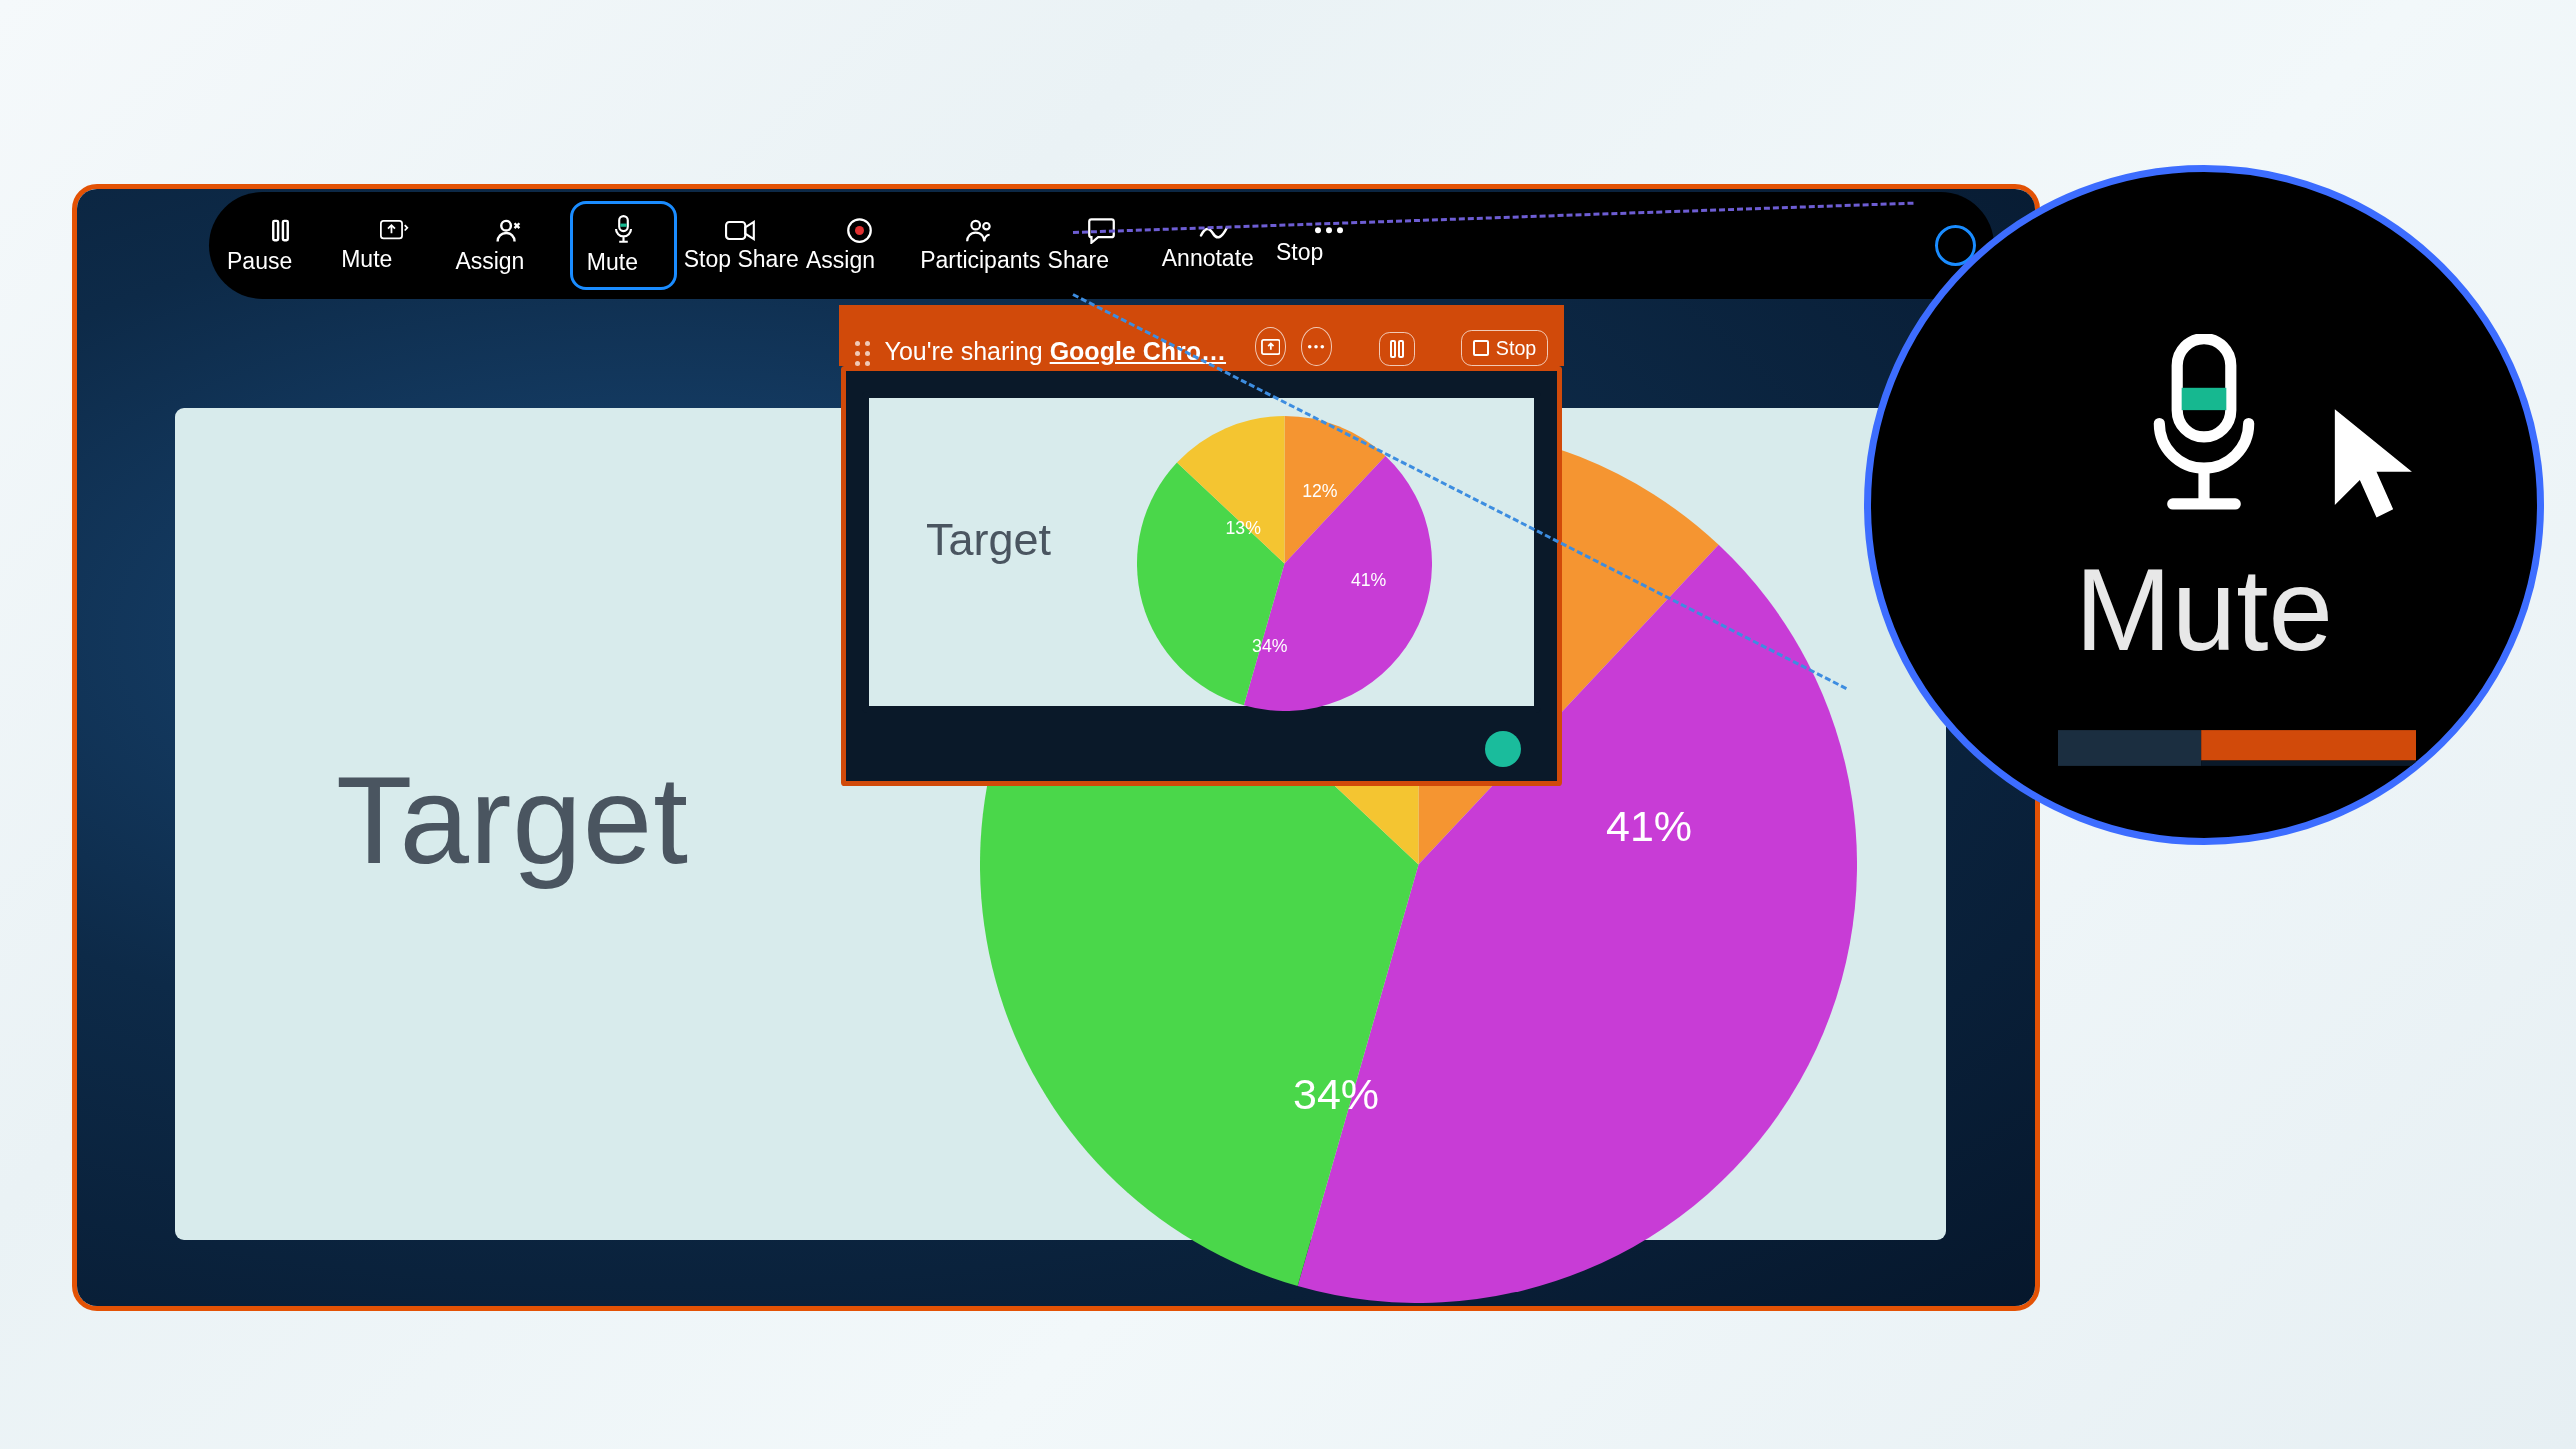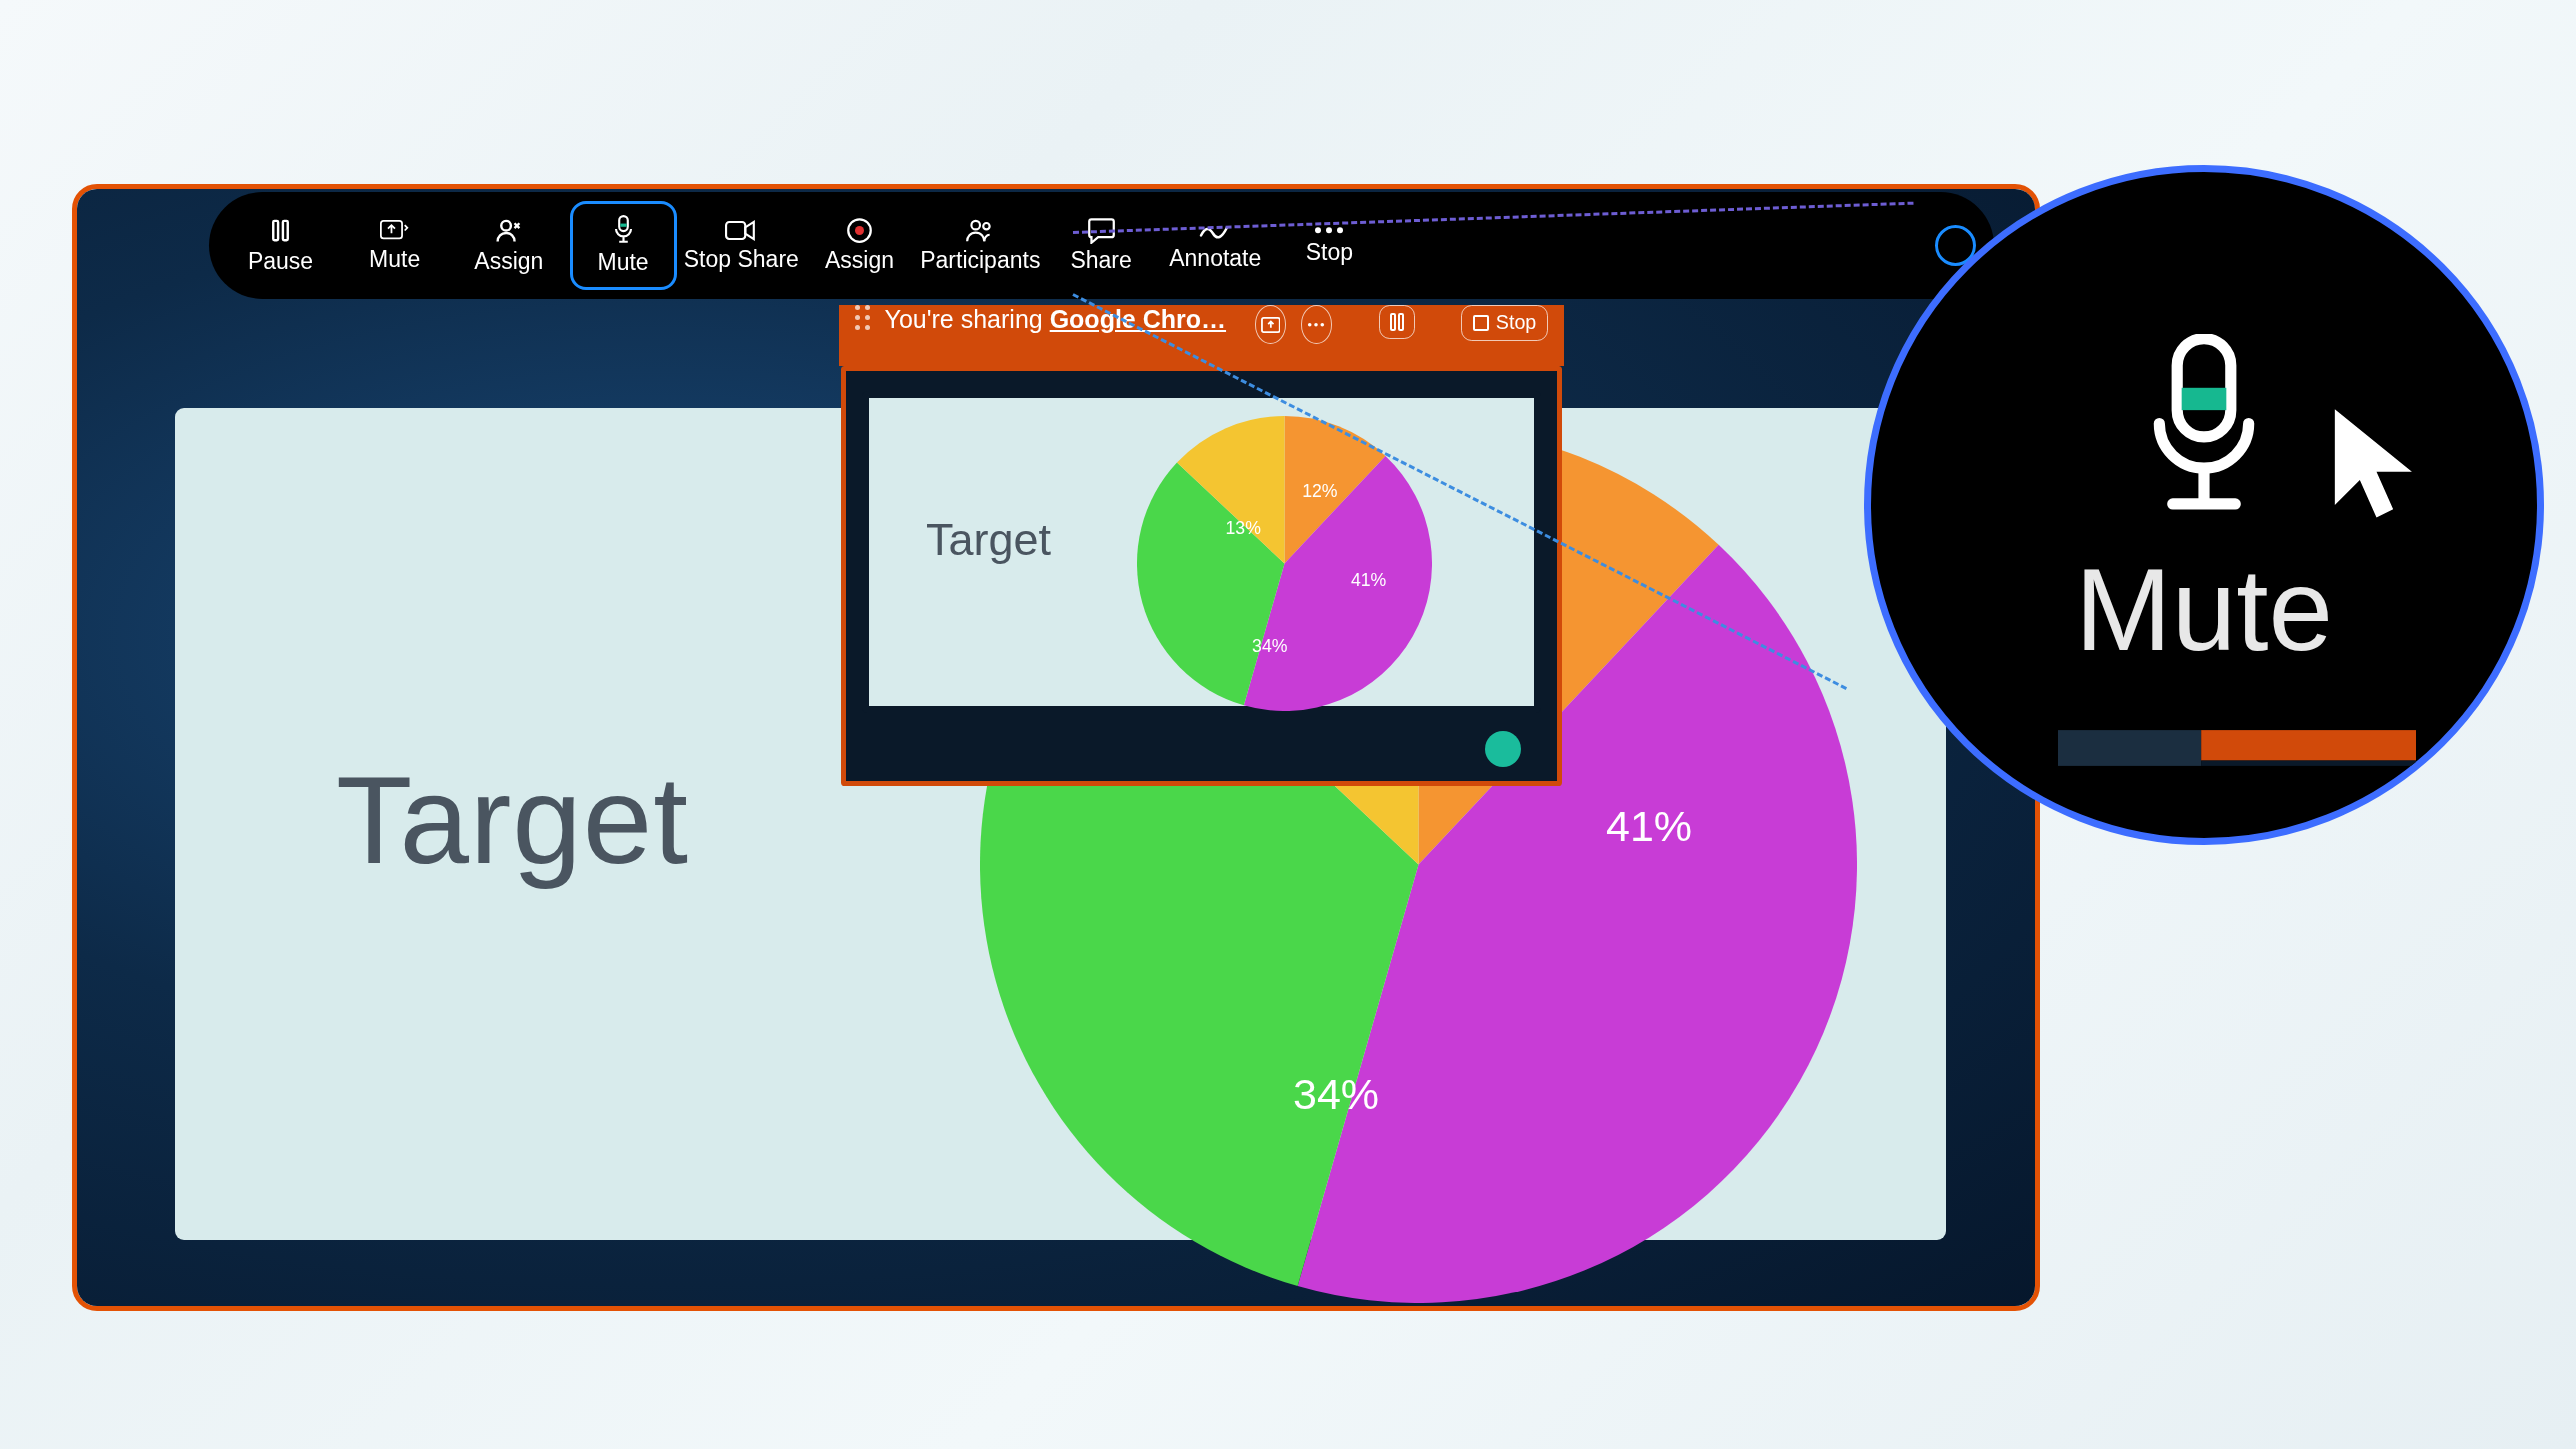--- a/index.html
+++ b/index.html
@@ -8,25 +8,25 @@
 .bg{width:2576px;height:1449px;position:relative;background:linear-gradient(135deg,#f5f9fb 0%,#eaf2f5 30%,#f2f8fa 60%,#e6eff3 100%);}
 .window{position:absolute;left:72px;top:184px;width:1968px;height:1127px;border:5.4px solid #e35205;border-radius:25px;overflow:hidden;}
 .slide-bg{position:absolute;inset:0;background:radial-gradient(ellipse at 30% 40%,#1a4a7a 0%,#0d2a48 45%,#06172c 100%);}
 .slide-content{position:absolute;left:98px;top:219px;width:1771px;height:832px;background:#d8ebec;border-radius:9px;}
 .slide-title{position:absolute;left:161px;top:340px;font-size:125px;font-weight:400;color:#4a5560;letter-spacing:0.9px;}
 .pie-wrap{position:absolute;left:805px;top:18px;width:877px;height:877px;}
 .pie-svg{width:100%;height:100%;}
 .pie-label{position:absolute;font-size:43px;color:#fff;font-weight:400;}
 .toolbar{position:absolute;left:209px;top:192px;width:1785px;height:107px;background:#000;border-radius:54px;display:flex;align-items:center;padding:0 18px;gap:7.2px;}
 .stop-btn{background:#e35205;color:#fff;border:none;border-radius:36px;padding:18px 32px;font-size:30px;font-weight:600;cursor:pointer;}
-.tb-item{display:flex;flex-direction:column;align-items:center;justify-content:center;color:#fff;font-size:23px;font-weight:400;min-width:107px;height:89px;cursor:pointer;gap:3.6px;}
+.tb-item{display:flex;flex-direction:column;justify-content:center;color:#fff;font-size:23px;font-weight:400;min-width:107px;height:89px;cursor:pointer;gap:3.6px;}
 .tb-item .icon{display:flex;align-items:center;justify-content:center;}
 .tb-item.hl{border:3.6px solid #1a8cff;border-radius:16px;padding:3.6px 14.3px;}
 .avatar-ring{width:41px;height:41px;border:3.6px solid #1a8cff;border-radius:50%;}
-.sharebar{position:absolute;left:839px;top:305px;width:725px;height:61px;background:#d14a0a;display:flex;align-items:flex-start;padding:0 16px;gap:14.3px;color:#fff;font-size:25px;}
+.sharebar{position:absolute;left:839px;top:305px;width:725px;height:61px;background:#d14a0a;display:flex;align-items:flex-end;padding:0 16px;gap:14.3px;color:#fff;font-size:25px;}
 .drag-dots{display:grid;grid-template-columns:repeat(2,5.4px);grid-template-rows:repeat(3,5.4px);gap:4.5px;}
 .drag-dots span{width:5.4px;height:5.4px;background:rgba(255,255,255,0.7);border-radius:50%;}
 .share-text{flex:0 0 auto;}
 .share-text u{text-decoration:underline;font-weight:600;}
 .mini-btn{border:1.8px solid rgba(255,255,255,0.7);border-radius:10.7px;padding:5.4px 10.7px;color:#fff;font-size:19.7px;display:flex;align-items:center;gap:7.2px;cursor:pointer;margin-left:32px;}
 .mini-circle{border:1.8px solid rgba(255,255,255,0.7);border-radius:50%;width:39px;height:39px;display:flex;align-items:center;justify-content:center;cursor:pointer;}
 .preview{position:absolute;left:841px;top:366px;width:721px;height:420px;border:5.4px solid #d14a0a;border-radius:3.6px;background:#0a1929;}
 .prev-inner{position:absolute;left:16px;top:19.7px;right:16px;height:322px;border:7.2px solid #0a1929;background:#d8ebec;border-radius:5.4px;}
 .prev-title{position:absolute;left:57px;top:116px;font-size:45px;color:#4a5560;}
 .prev-pie{position:absolute;left:268px;top:18px;width:295px;height:295px;}

